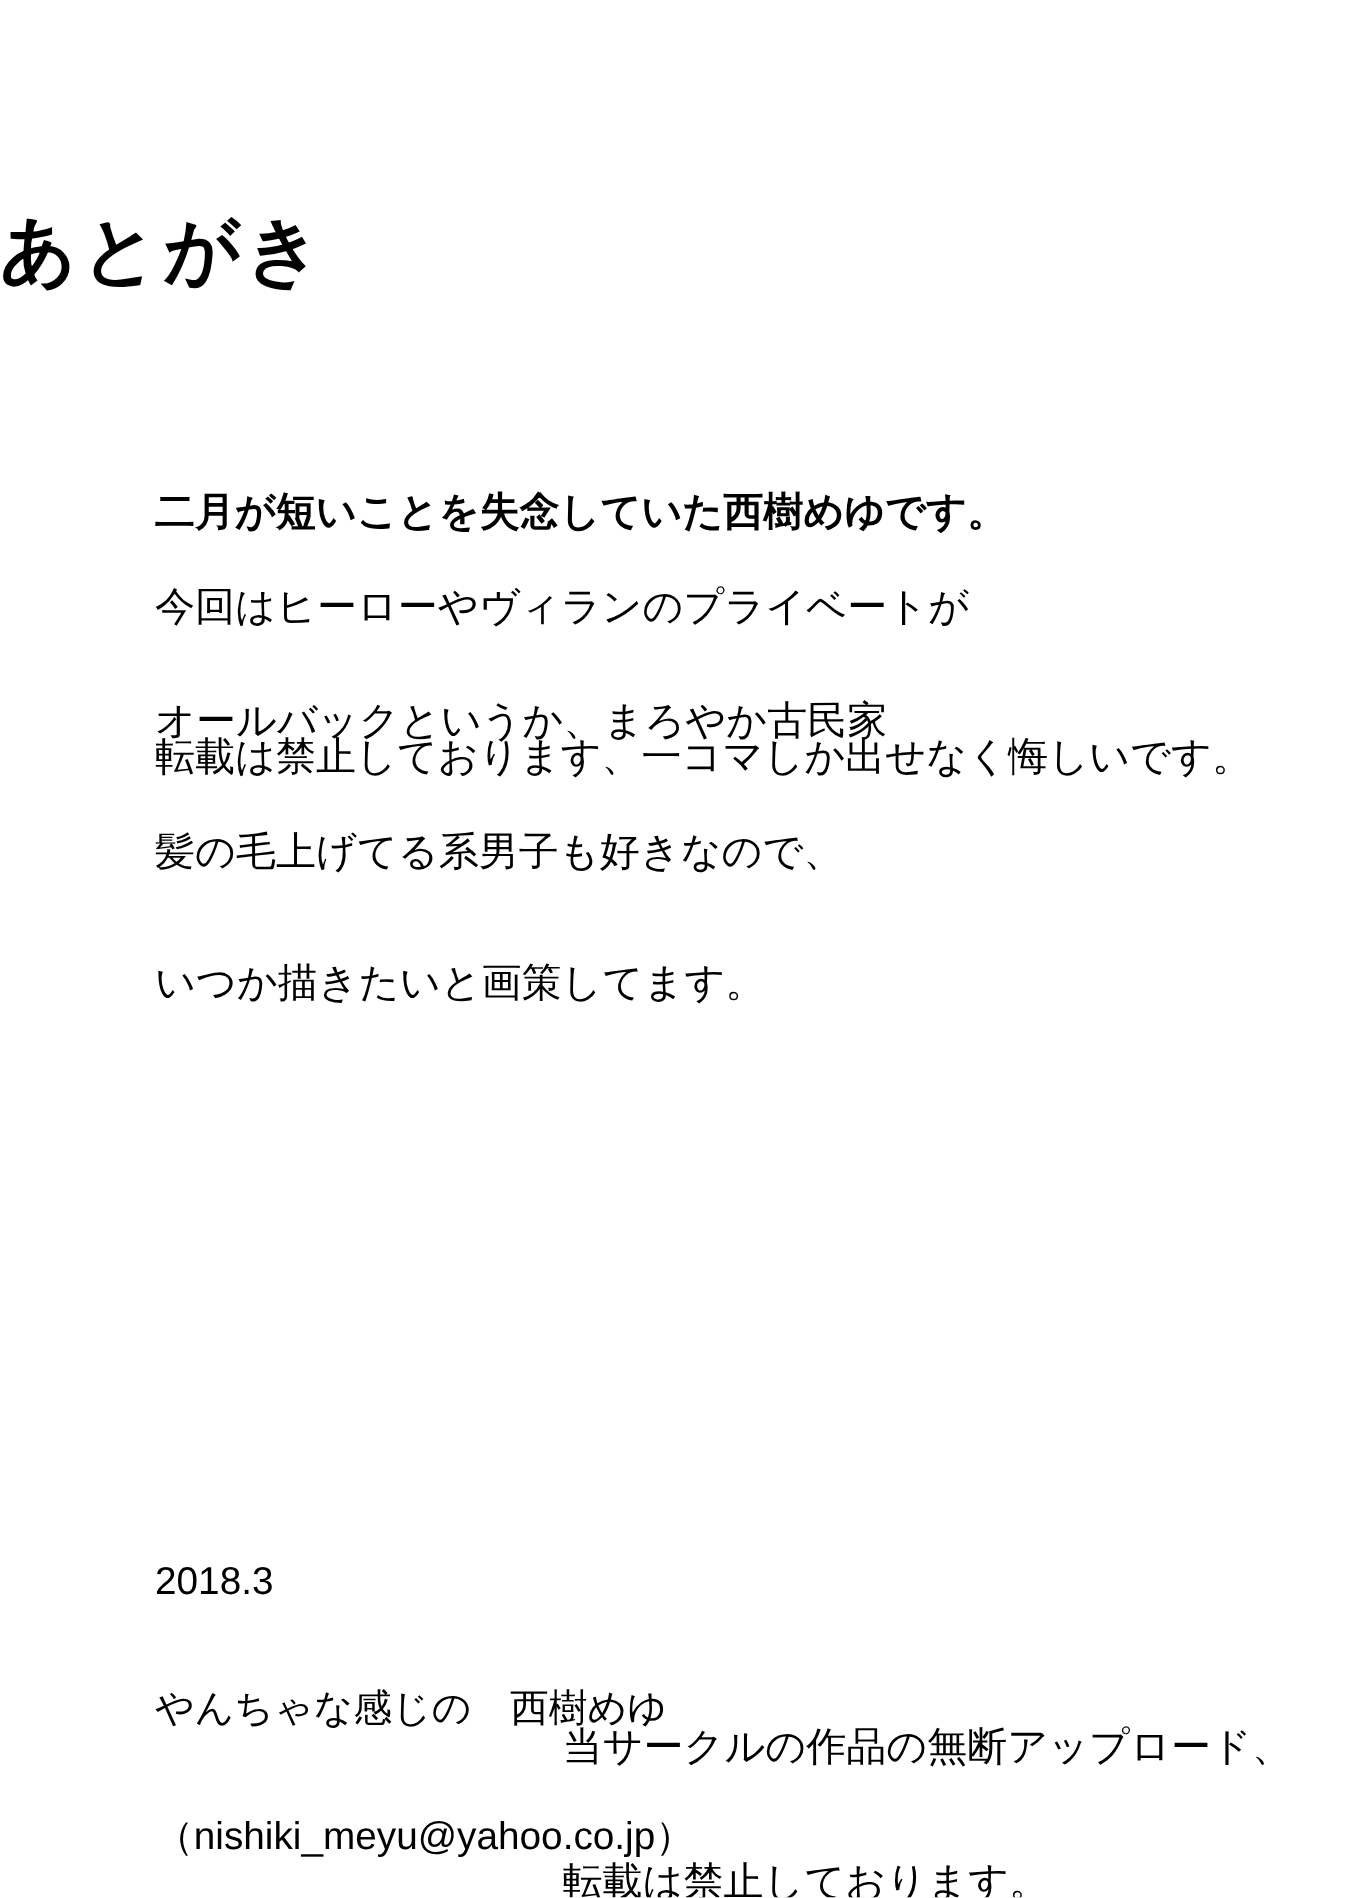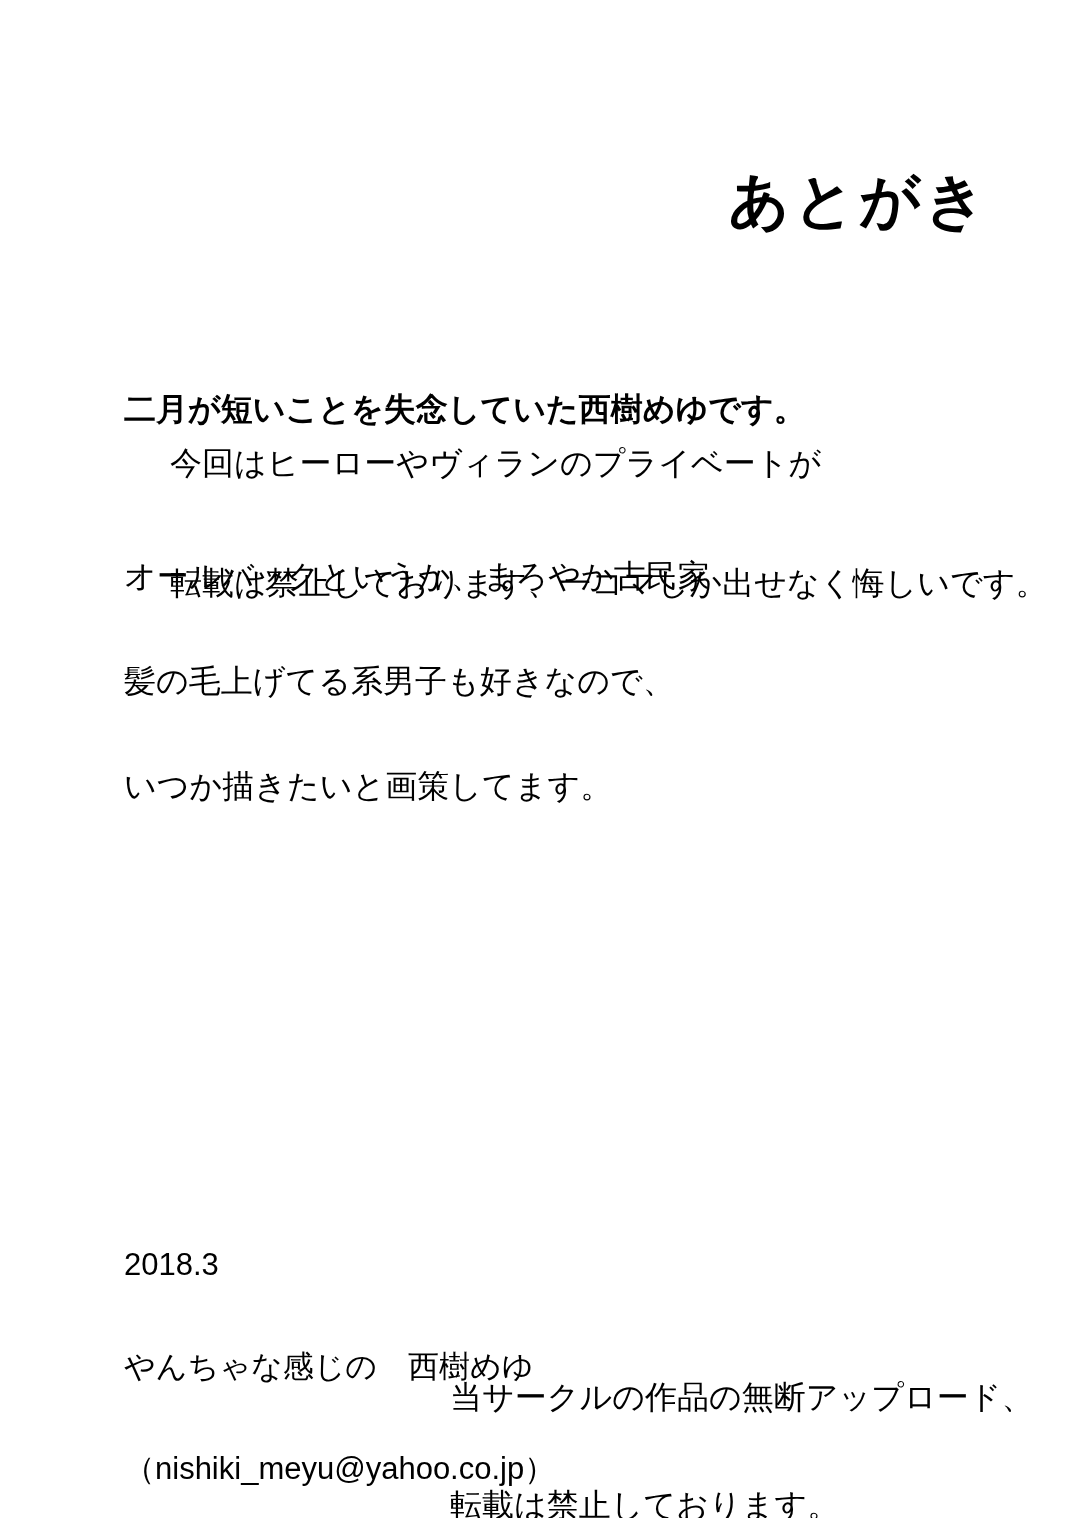--- a/index.html
+++ b/index.html
@@ -14,35 +14,35 @@
     background: #ffffff;
     color: #000000;
     font-family: "Liberation Sans", "DejaVu Sans", sans-serif;
     overflow: hidden;
   }
   .title {
     position: absolute;
     top: 128px;
     left: 0;
     width: 990px;
-    text-align: right;
+    text-align: left;
     font-size: 60px;
     font-weight: bold;
     letter-spacing: 4px;
     line-height: 1.1;
   }
   .para {
     position: absolute;
     left: 124px;
     font-size: 32px;
     font-weight: 500;
     white-space: pre;
   }
   .p1 { top: 309px; line-height: 40px; font-weight: bold; }
-  .p2 { top: 363px; line-height: 40px; margin-left: 46px; }
+  .p2 { top: 385px; line-height: 40px; }
   .p3 { top: 489px; line-height: 35px; }
   .p4 { top: 669px; line-height: 40px; }
   .colophon {
     position: absolute;
     left: 124px;
     top: 1180px;
     font-size: 31px;
     line-height: 34px;
     white-space: pre;
   }

